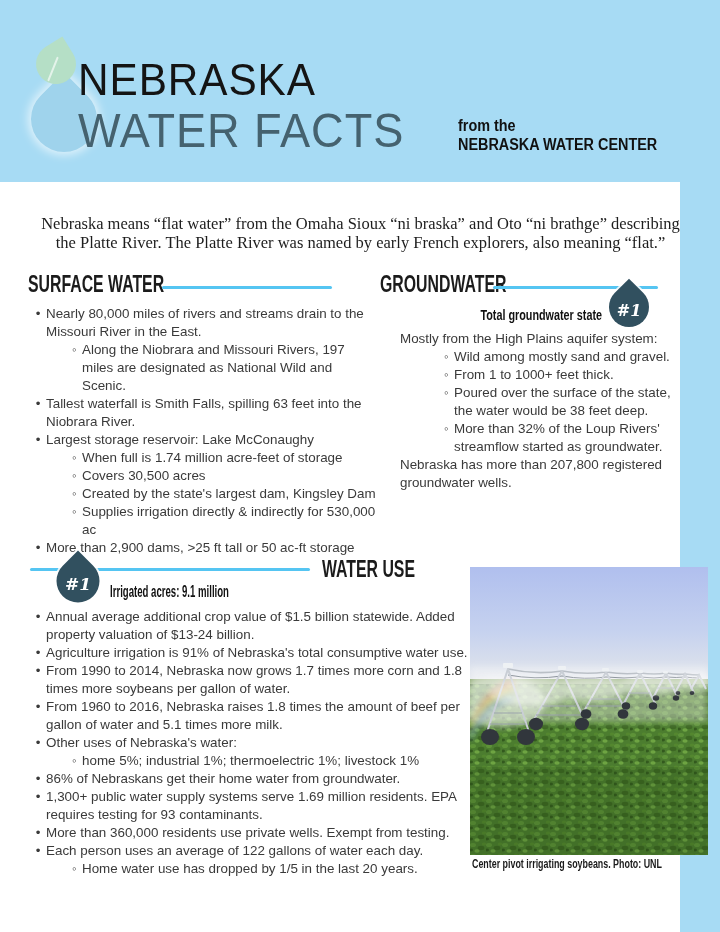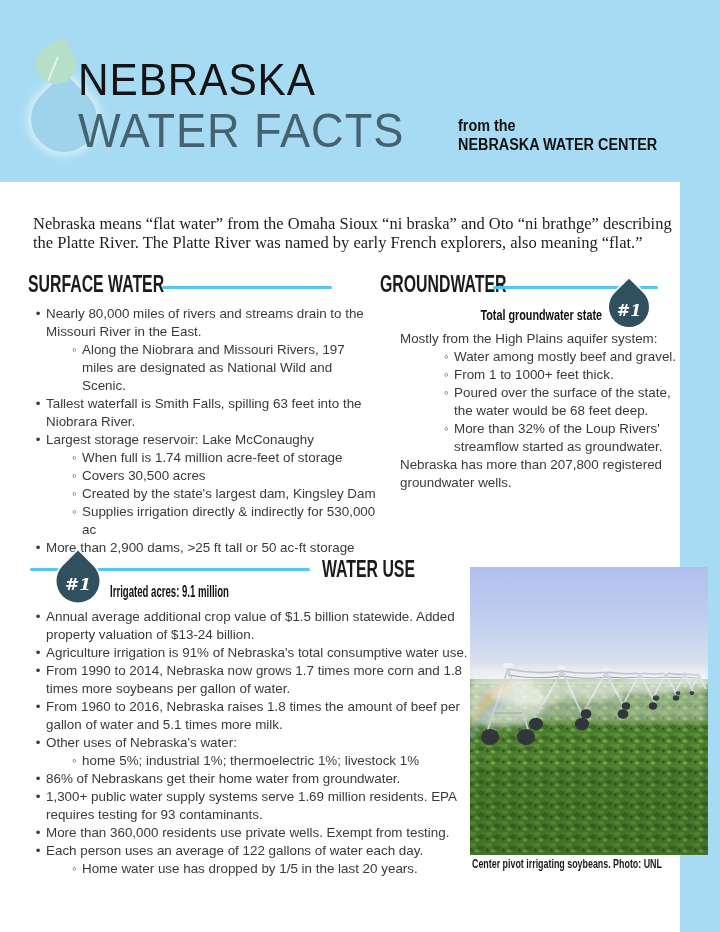--- a/index.html
+++ b/index.html
@@ -44,21 +44,21 @@
     font-weight:bold;color:#111;
     transform:scaleX(.9);transform-origin:0 0;white-space:nowrap;
   }
   .byline .l1{font-size:16px;display:block;}
   .byline .l2{font-size:16px;display:block;}
 
   
   .intro{
     position:absolute;left:33px;top:214px;width:655px;
     font-family:"Liberation Serif",serif;font-size:16.5px;line-height:19px;
-    color:#1d1d1d;
+    text-align:center;color:#1d1d1d;
   }
 
   
   .sec-head{
     position:absolute;font-weight:bold;font-size:24px;color:#1b1b1b;
     transform:scaleX(.66);transform-origin:0 50%;white-space:nowrap;line-height:1;
   }
   .sec-line{position:absolute;height:3px;background:#55c5f2;border-radius:2px;}
 
   
@@ -169,29 +169,29 @@
     <div class="shape" style="width:40px;height:40px;"></div>
     <div class="rank" style="font-size:16px;">#1</div>
   </div>
 
   <div class="list" style="left:400px;top:330px;width:292px;">
       <div class="li lv0">
         <span class="txt">Mostly from the High Plains aquifer system:</span>
       </div>
       <div class="li lv2">
         <span class="marker">◦</span>
-        <span class="txt">Water among mostly beef and gravel.</span>
+        <span class="txt">Wild among mostly sand and gravel.</span>
       </div>
       <div class="li lv2">
         <span class="marker">◦</span>
         <span class="txt">From 1 to 1000+ feet thick.</span>
       </div>
       <div class="li lv2">
         <span class="marker">◦</span>
-        <span class="txt">Poured over the surface of the state, the water would be 68 feet deep.</span>
+        <span class="txt">Poured over the surface of the state, the water would be 38 feet deep.</span>
       </div>
       <div class="li lv2">
         <span class="marker">◦</span>
         <span class="txt">More than 32% of the Loup Rivers' streamflow started as groundwater.</span>
       </div>
       <div class="li lv0">
         <span class="txt">Nebraska has more than 207,800 registered groundwater wells.</span>
       </div>
     </div>
 

